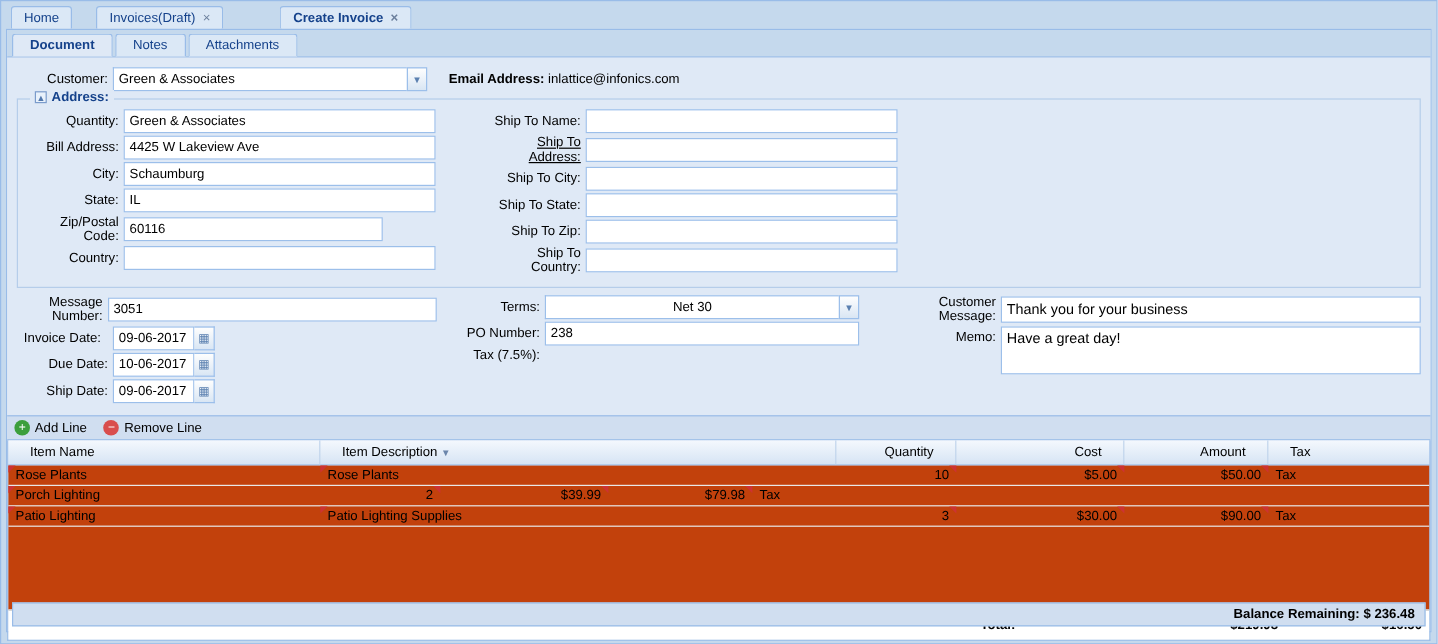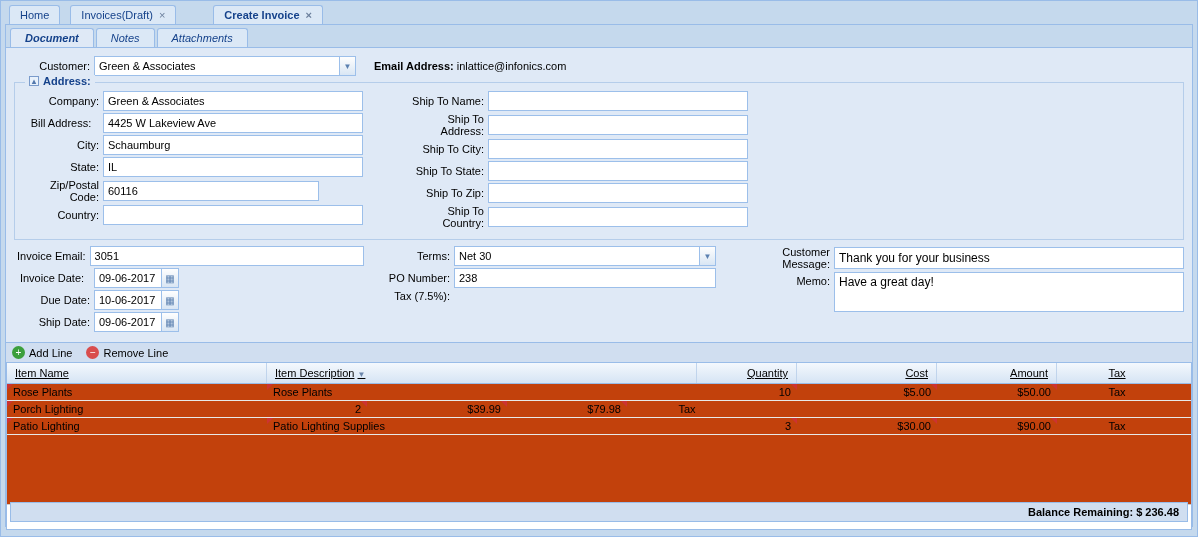--- a/index.html
+++ b/index.html
@@ -13,21 +13,21 @@
   .window {
     border: 1px solid #99bce8;
     background: #c5d9ed;
     padding: 4px;
     width: 1198px;
     height: 537px;
     position: relative;
   }
   .tabbar {
     display: flex;
-    gap: 10px;
+    gap: 20px;
     padding-left: 4px;
   }
   .tab {
     background: #dbe8f6;
     border: 1px solid #99bce8;
     border-bottom: none;
     border-radius: 3px 3px 0 0;
     padding: 3px 10px;
     color: #15428b;
     font-size: 11px;
@@ -58,21 +58,20 @@
     padding: 3px 4px 0 4px;
   }
   .subtab {
     border: 1px solid #99bce8;
     border-bottom: none;
     border-radius: 3px 3px 0 0;
     padding: 3px 14px;
     background: #dbe8f6;
     color: #15428b;
     margin-right: 2px;
-    font-style: italic;
   }
   .subtab.active {
     background: #dfe9f6;
     font-weight: bold;
     color: #15428b;
   }
   .form-area {
     background: #dfe9f6;
     padding: 8px;
   }
@@ -140,38 +139,37 @@
     border:1px solid #99bce8;
     border-top:none;
   }
   .grid-header {
     display:flex;
     background: linear-gradient(#f4f8fd,#d6e4f4);
     border-bottom:1px solid #99bce8;
     color:#000;
   }
   .grid-header .col {
-    padding:4px 8px;
+    padding:4px 18px;
     border-right:1px solid #c0d4ec;
     font-size:11px;
-    text-decoration:underline;
   }
   .grid-body {
     background:#c2410c;
     height:120px;
     color:#000;
   }
   .grid-row { display:flex; border-bottom:1px solid #e8e8e8;}
   .grid-row .cell { padding:2px 6px; font-size:11px; position:relative;}
   .col-name{width:260px;}
   .col-desc{width:430px;}
   .col-qty{width:100px;text-align:right;}
   .col-cost{width:140px;text-align:right;}
   .col-amt{width:120px;text-align:right;}
-  .col-tax{width:120px;text-align:center;}
+  .col-tax{width:120px;text-align:left;}
   .dirty::before{content:'';position:absolute;top:0;left:0;border-top:6px solid #cc3333;border-right:6px solid transparent;}
   .dirty-r::after{content:'';position:absolute;top:0;right:0;border-top:6px solid #cc3333;border-left:6px solid transparent;}
   .totals{
     display:flex;justify-content:flex-end;gap:0;
     background:#fff;border-top:1px solid #ccc;color:#000;font-weight:bold;
     padding:4px 0;
   }
   .totals .tcol{padding:2px 6px;text-align:right;}
   .statusbar{
     position:absolute;left:4px;right:4px;bottom:4px;
@@ -210,25 +208,25 @@
       </div>
 
       <div class="fieldset">
         <div class="fieldset-legend">
           <span class="collapse-icon">▴</span>
           <span>Address:</span>
         </div>
         <div style="display:flex;gap:40px;">
           <div style="width:340px;">
             <div class="row">
-                <div class="lbl" style="width:80px;">Company:</div>
+                <div class="lbl" style="width:80px;">Quantity:</div>
                 <input class="txt" style="width: 260px;" value="Green &amp; Associates">
               </div>
             <div class="row">
-                <div class="lbl" style="width:80px;text-align:center;">Bill Address:</div>
+                <div class="lbl" style="width:80px;">Bill Address:</div>
                 <input class="txt" style="width: 260px;" value="4425 W Lakeview Ave">
               </div>
             <div class="row">
                 <div class="lbl" style="width:80px;">City:</div>
                 <input class="txt" style="width: 260px;" value="Schaumburg">
               </div>
             <div class="row">
                 <div class="lbl" style="width:80px;">State:</div>
                 <input class="txt" style="width: 260px;" value="IL">
               </div>
@@ -240,21 +238,21 @@
                 <div class="lbl" style="width:80px;">Country:</div>
                 <input class="txt" style="width: 260px;" value="">
               </div>
           </div>
           <div style="width:350px;">
             <div class="row">
                 <div class="lbl" style="width:85px;">Ship To Name:</div>
                 <input class="txt" style="width: 260px;" value="">
               </div>
             <div class="row">
-                <div class="lbl" style="width:85px;">Ship To Address:</div>
+                <div class="lbl" style="width:85px;text-decoration:underline;">Ship To Address:</div>
                 <input class="txt" style="width: 260px;" value="">
               </div>
             <div class="row">
                 <div class="lbl" style="width:85px;">Ship To City:</div>
                 <input class="txt" style="width: 260px;" value="">
               </div>
             <div class="row">
                 <div class="lbl" style="width:85px;">Ship To State:</div>
                 <input class="txt" style="width: 260px;" value="">
               </div>
@@ -266,21 +264,21 @@
                 <div class="lbl" style="width:85px;">Ship To Country:</div>
                 <input class="txt" style="width: 260px;" value="">
               </div>
           </div>
         </div>
       </div>
 
       <div style="display:flex;gap:20px;margin-top:6px;">
         <div style="width:350px;">
           <div class="row">
-              <div class="lbl" style="width:80px;">Invoice Email:</div>
+              <div class="lbl" style="width:80px;">Message Number:</div>
               <input class="txt" style="width: 291px;" value="3051">
             </div>
           <div class="row">
               <div class="lbl" style="width:80px;text-align:center;">Invoice Date:</div>
             <div class="date-wrap">
                 <input class="txt" style="width: 68px;" value="09-06-2017">
                 <div class="date-btn">▦</div>
               </div>
           </div>
           <div class="row">
@@ -295,21 +293,21 @@
             <div class="date-wrap">
                 <input class="txt" style="width: 68px;" value="09-06-2017">
                 <div class="date-btn">▦</div>
               </div>
           </div>
         </div>
         <div style="width:350px;">
           <div class="row">
               <div class="lbl" style="width:70px;">Terms:</div>
             <div class="combo-wrap">
-                <input class="txt" style="width: 245px;" value="Net 30">
+                <input class="txt" style="width: 245px; text-align: center;" value="Net 30">
                 <div class="combo-btn">▼</div>
               </div>
           </div>
           <div class="row">
               <div class="lbl" style="width:70px;">PO Number:</div>
               <input class="txt" style="width: 262px;" value="238">
             </div>
           <div class="row">
               <div class="lbl" style="width:70px;">Tax (7.5%):</div>
             </div>

